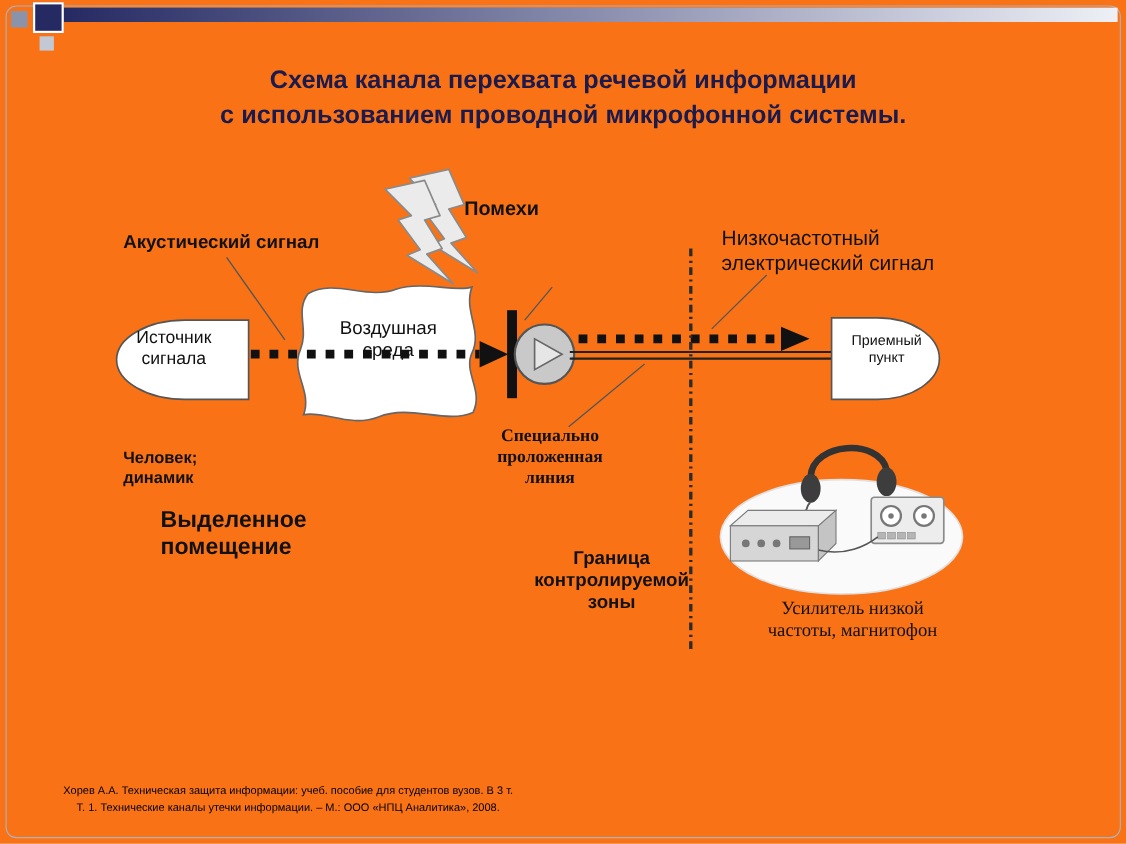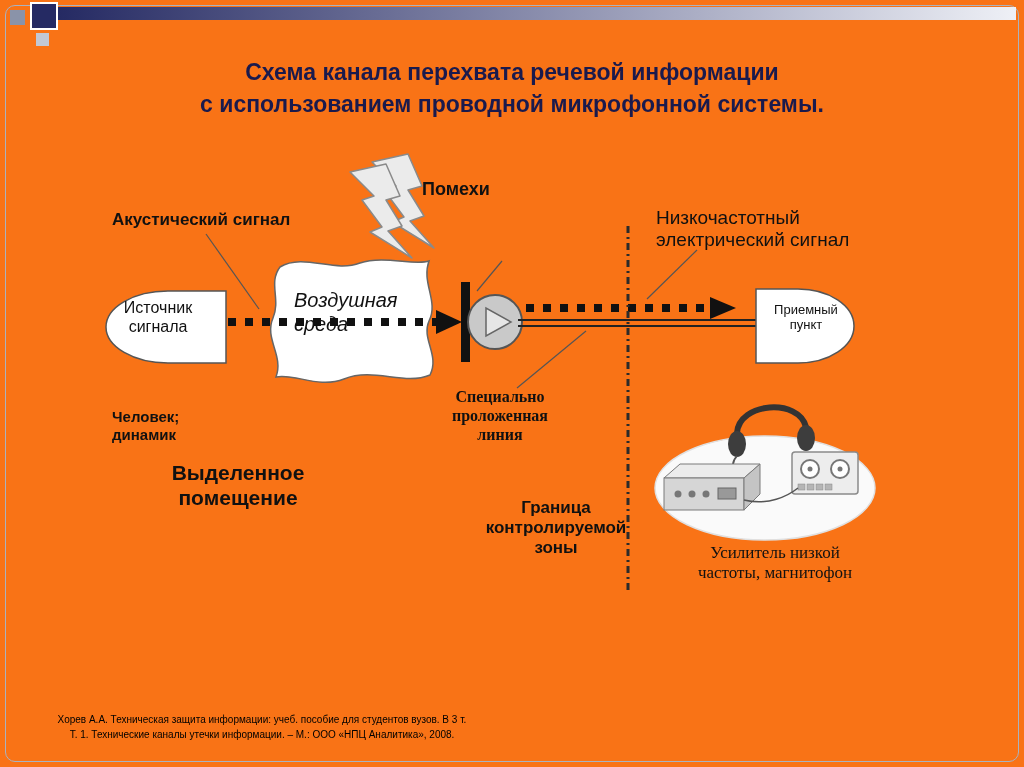--- a/index.html
+++ b/index.html
@@ -18,26 +18,26 @@
   .title { position:absolute; left:0; right:0; top:56px; text-align:center;
            font-weight:bold; font-size:23px; line-height:1.4;
            color:var(--title-text,#1a1a4d); white-space:pre-line; }
 
   svg.diagram { position:absolute; left:0; top:0; }
 
   .lbl { position:absolute; white-space:pre-line; color:#111; line-height:1.18; }
   #lbl-interference { left:422px; top:179px; font-weight:bold; font-size:18px; }
   #lbl-acoustic     { left:112px; top:210px; font-weight:bold; font-size:17px; }
   #lbl-source       { left:96px;  top:299px; width:124px; text-align:center; font-size:16px; }
-  #lbl-air          { left:294px; top:289px; width:118px; font-size:20px;font-style:italic; }
+  #lbl-air          { left:294px; top:289px; width:118px; text-align:center; font-size:17px; }
   #lbl-mic          { left:468px; top:221px; font-weight:bold; font-size:15px; }
   #lbl-lf           { left:656px; top:196px; font-family:Liberation Sans, sans-serif; font-size:19px;margin-top:11px; }
   #lbl-receiver     { left:760px; top:302px; width:92px; text-align:center; font-weight:normal; font-size:13px; }
   #lbl-person       { left:112px; top:380px; font-weight:bold; font-size:15px;margin-top:28px; }
-  #lbl-room         { left:146px; top:461px; width:184px; text-align:center; font-weight:bold; font-size:21px; }
+  #lbl-room         { left:146px; top:461px; width:184px; font-weight:bold; font-size:21px; }
   #lbl-laidline     { left:430px; top:388px; width:140px; text-align:center;
                       font-family:"Liberation Serif",serif; font-weight:bold; font-size:16px; }
   #lbl-boundary     { left:484px; top:498px; width:144px; text-align:center; font-weight:bold; font-size:17px; }
   #lbl-amp          { left:670px; top:543px; width:210px; text-align:center;
                       font-family:"Liberation Serif",serif; font-size:17px; }
 
   .footer { position:absolute; left:42px; top:712px; width:440px; text-align:center;
             font-size:10px; line-height:1.5; color:#000; white-space:pre-line; }
 </style>
 </head>

